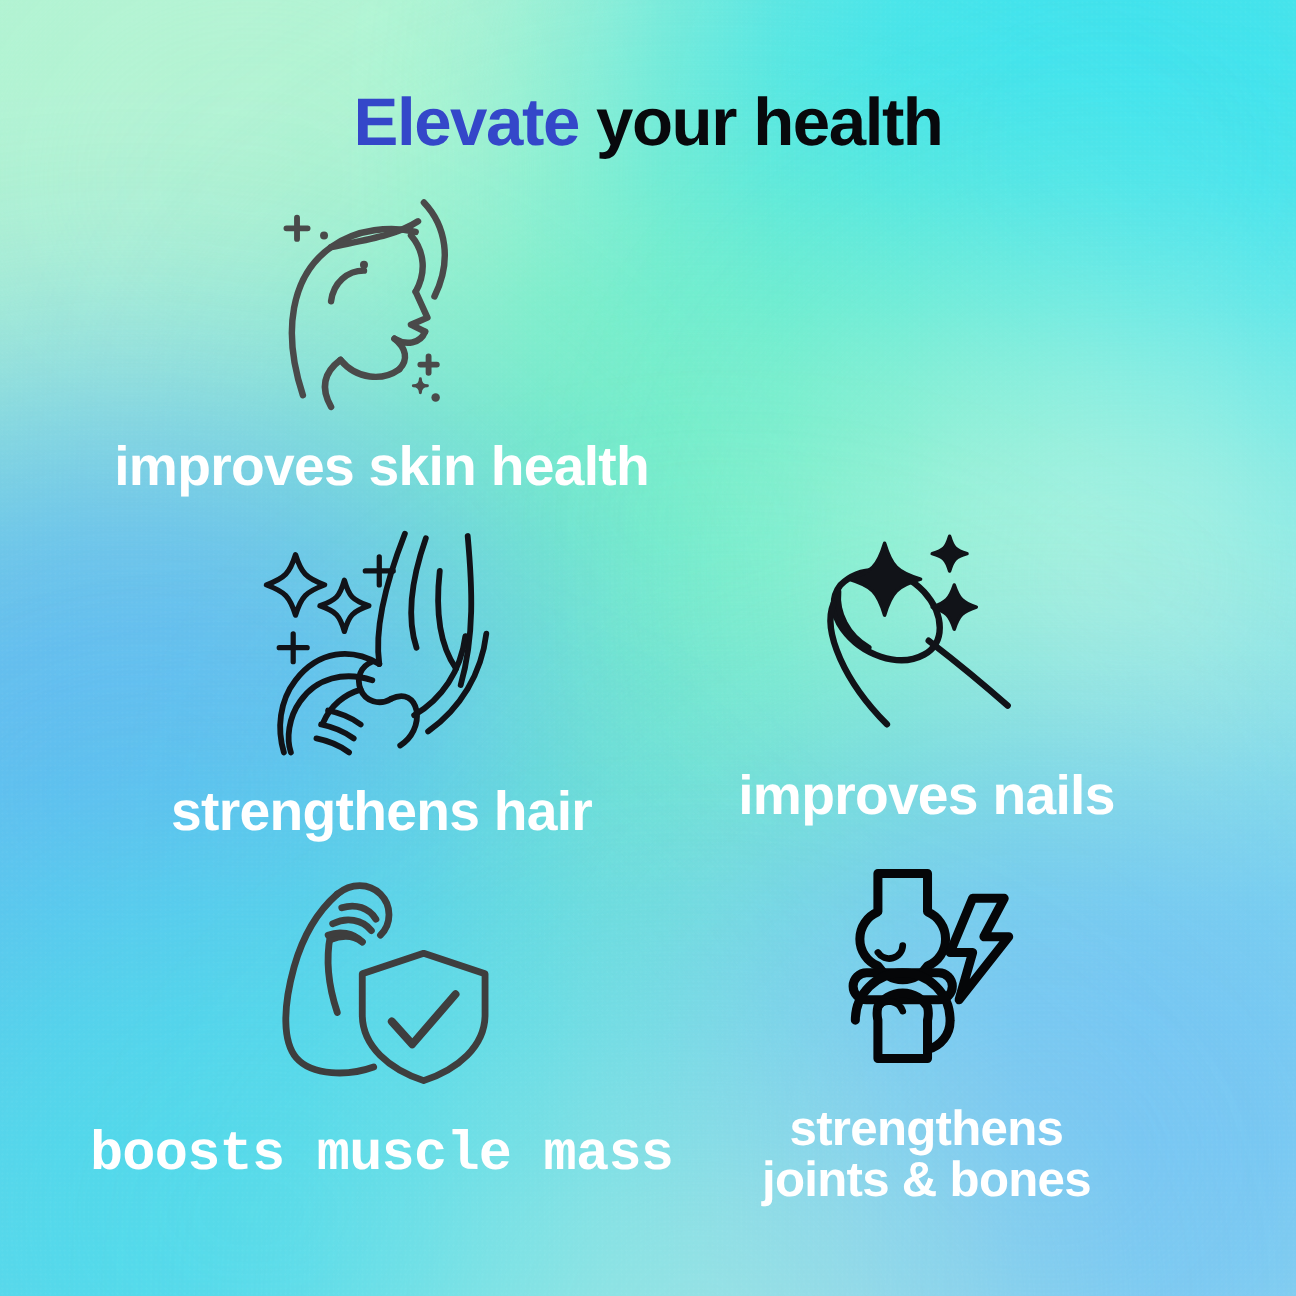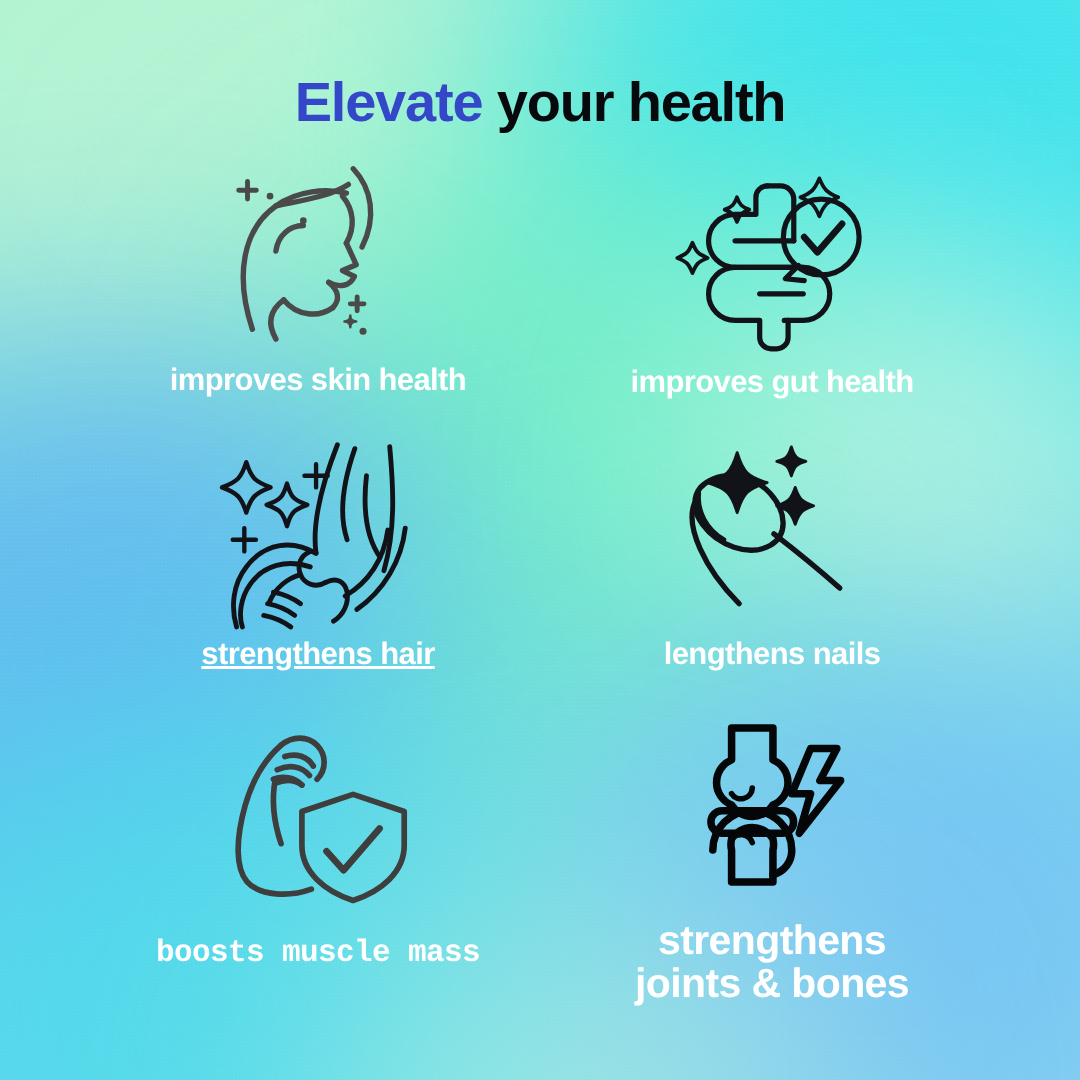--- a/index.html
+++ b/index.html
@@ -91,41 +91,41 @@
   .icon-wrap {
     height: 200px;
     display: flex;
     align-items: center;
     justify-content: center;
   }
   .icon-wrap svg { display: block; overflow: visible; }
 
   .label {
     color: #ffffff;
-    font-size: 31px;
+    font-size: 46px;
     font-weight: 700;
     letter-spacing: -0.6px;
     line-height: 1.06;
     white-space: pre-line;
     text-rendering: geometricPrecision;
   }
   .label.two-line { font-size: 41px; }
 
   
   #cell-skin   { left: 48px;  top: 0; }
   #cell-gut    { left: 502px; top: 6px; }
   #cell-hair   { left: 48px;  top: 282px; }
   #cell-nails  { left: 502px; top: 282px; }
   #cell-muscle { left: 48px;  top: 570px; }
   #cell-joints { left: 502px; top: 565px; }
 
   #cell-joints .icon-wrap { height: 180px; }
   #cell-joints .label { margin-top: 24px; }
   #cell-muscle .label { margin-top: 18px; font-family: Liberation Mono, monospace; }
-  #cell-hair .label   { margin-top: 6px; text-decoration: underline; }
+  #cell-hair .label   { margin-top: 20px; }
   #cell-nails .label  { margin-top: 6px; }
   #cell-skin .label   { margin-top: 14px; }
   #cell-gut .label    { margin-top: 10px; }
 </style>
 </head>
 <body>
 
 <div id="poster">
 
   <div class="bg-layer bg-base"></div>
@@ -176,45 +176,20 @@
 
             <path d="M23 25 L23 43 M14 34 L32 34" stroke-width="5"></path>
             <path d="M135 143 L135 157 M128 150 L142 150" stroke-width="5"></path>
             <path d="M122 168 C126 168 128 166 128 162 C128 166 130 168 134 168 C130 168 128 170 128 174 C128 170 126 168 122 168 Z" fill="#4a4a4a" stroke-width="2.5"></path>
             <circle cx="141" cy="178" r="3.6" fill="#4a4a4a" stroke="none"></circle>
           </svg>
         </div>
         <div class="label">improves skin health</div>
       </div>
 
-      <div class="cell" id="cell-gut">
-        <div class="icon-wrap">
-          <svg width="190" height="178" viewBox="0 0 200 188" fill="none" stroke="#111318" stroke-width="5.5" stroke-linecap="round" stroke-linejoin="round">
-
-            <path d="M95 20 h14 a14 14 0 0 1 14 14 v44"></path>
-            <path d="M95 20 a12 12 0 0 0 -12 12 v18 h-22 a28 28 0 0 0 0 56 h62"></path>
-            <path d="M61 78 h62"></path>
-
-            <path d="M123 106 h10 a28 28 0 0 1 0 56 h-20"></path>
-            <path d="M61 106 h72"></path>
-            <path d="M61 106 a28 28 0 0 0 0 56 h26 v18 a12 12 0 0 0 12 12 h6 a12 12 0 0 0 12 -12 v-18"></path>
-            <path d="M87 134 h46"></path>
-
-            <path d="M128 104 l-14 14 l20 2"></path>
-
-            <circle cx="152" cy="74" r="40"></circle>
-            <path d="M134 74 l14 16 l26 -30" stroke-width="7"></path>
-
-            <path d="M150 12 C155 24 158 27 170 32 C158 37 155 40 150 52 C145 40 142 37 130 32 C142 27 145 24 150 12 Z" stroke-width="4"></path>
-            <path d="M63 32 C66 40 68 42 76 45 C68 48 66 50 63 58 C60 50 58 48 50 45 C58 42 60 40 63 32 Z" stroke-width="4"></path>
-            <path d="M16 80 C20 90 22 92 32 96 C22 100 20 102 16 112 C12 102 10 100 0 96 C10 92 12 90 16 80 Z" stroke-width="4"></path>
-          </svg>
-        </div>
-        <div class="label">improves gut health</div>
-      </div>
 
       <div class="cell" id="cell-hair">
         <div class="icon-wrap">
           <svg width="190" height="190" viewBox="0 0 196 196" fill="none" stroke="#111318" stroke-width="5" stroke-linecap="round" stroke-linejoin="round">
 
             <path d="M118 8 C100 54 92 92 96 120"></path>
             <path d="M136 12 C122 52 120 82 128 106"></path>
             <path d="M148 40 C144 76 148 104 162 124"></path>
             <path d="M172 10 C176 54 178 96 166 138"></path>
             <path d="M170 96 C166 126 150 150 126 164"></path>
@@ -250,21 +225,21 @@
 
             <path d="M18 62 C8 86 28 130 64 166"></path>
 
             <path d="M100 94 C126 114 150 134 168 150"></path>
 
             <path d="M62 10 C68 30 73 35 93 41 C73 47 68 52 62 72 C56 52 51 47 31 41 C51 35 56 30 62 10 Z" fill="#111318" stroke-width="3"></path>
             <path d="M118 4 C121 14 123 16 133 19 C123 22 121 24 118 34 C115 24 113 22 103 19 C113 16 115 14 118 4 Z" fill="#111318" stroke-width="3"></path>
             <path d="M122 46 C126 58 129 61 141 65 C129 69 126 72 122 84 C118 72 115 69 103 65 C115 61 118 58 122 46 Z" fill="#111318" stroke-width="3"></path>
           </svg>
         </div>
-        <div class="label">lengthens nails</div>
+        <div class="label">improves nails</div>
       </div>
 
       <div class="cell" id="cell-muscle">
         <div class="icon-wrap">
           <svg width="196" height="180" viewBox="0 0 206 190" fill="none" stroke="#3e3e3e" stroke-width="6" stroke-linecap="round" stroke-linejoin="round">
 
             <path d="M64 16 C48 30 34 52 26 80 C16 116 16 146 28 160 C42 176 74 176 96 168"></path>
             <path d="M64 16 C76 6 92 6 102 16 C112 26 112 42 102 52"></path>
 
             <path d="M58 52 C54 72 56 96 64 120"></path>

